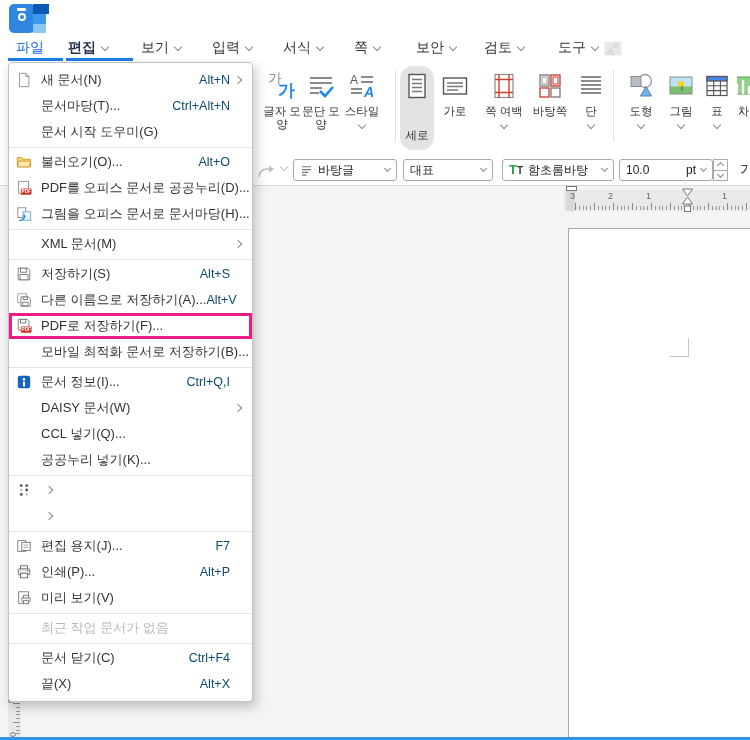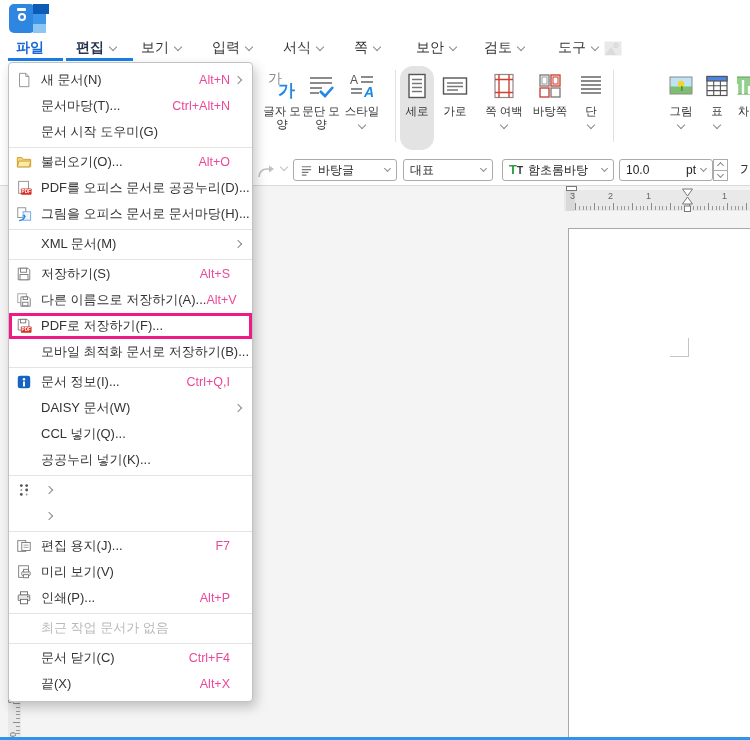--- a/index.html
+++ b/index.html
@@ -15,34 +15,34 @@
   #appicon .glyph .ring { position:absolute; left:2.5px; top:4.5px; width:8px; height:8px; border:2.5px solid #fff; border-radius:50%; }
   #appicon .s1 { position:absolute; left:24px; top:0; width:16px; height:10px; background:#0d5bb5; }
   #appicon .s2 { position:absolute; left:24px; top:10px; width:13px; height:10px; background:#3c96ea; }
   #appicon .s3 { position:absolute; left:24px; top:20px; width:13px; height:9px; background:#8ec6f2; }
 
   
   #menubar { position:absolute; left:0; top:36px; width:750px; height:26px; background:#fff; }
   .mb-item { position:absolute; top:2px; height:20px; display:flex; align-items:center; gap:6px;
              font-size:14px; color:#333; cursor:default; }
   .mb-item .txt { letter-spacing:0; }
-  #mb-file .txt { color:#1667d9; font-weight:bold; }
+  #mb-file .txt { color:#1667d9; font-weight:normal; }
   #mb-edit .txt { color:#25334e; font-weight:bold; }
   .chev { width:6px; height:6px; border-right:1.4px solid #8a8a8a; border-bottom:1.4px solid #8a8a8a;
           transform:rotate(45deg); margin-top:-3px; }
   .underline { position:absolute; top:22px; height:3px; background:#1a7ee6; }
   #mb-pic { position:absolute; left:604px; top:5px; opacity:.45; }
 
   
   #ribbon { position:absolute; left:0; top:62px; width:750px; height:93px; background:#fff; }
   .rb { position:absolute; top:4px; height:84px; display:flex; flex-direction:column; align-items:center; }
   .rb .ico { height:32px; display:flex; align-items:center; justify-content:center; margin-top:4px; }
   .rb .lbl { font-size:11.5px; line-height:13px; color:#333; text-align:center; white-space:pre-line; margin-top:3px; }
   .rb .bchev { margin-top:4px; }
-  .rb.selected { background:#e3e3e3; border-radius:13px; }
+  .rb.selected { background:#e3e3e3; border-radius:13px;gap:24px; }
   .vsep { position:absolute; top:8px; height:72px; width:1px; background:#e0e0e0; }
 
   
   #formatbar { position:absolute; left:0; top:155px; width:750px; height:31px; background:#fff;
                border-bottom:1px solid #d9d9d9; }
   .sel { position:absolute; top:4px; height:22px; border:1px solid #ababab; border-radius:3px;
          background:#fff; display:flex; align-items:center; padding:0 6px; font-size:12px; color:#222; gap:5px; }
   .sel .grow { flex:1; }
   .spin { position:absolute; top:4px; width:15px; height:22px; display:flex; flex-direction:column; }
   .spin > div { flex:1; border:1px solid #ababab; background:#fff; display:flex; align-items:center; justify-content:center; }
@@ -74,21 +74,21 @@
   #bottomline { position:absolute; left:0; top:551px; width:750px; height:3px; background:#2e95e8; }
 
   
   #filemenu { position:absolute; left:8px; top:62px; width:245px; background:#fff;
               border:1px solid #c2c2c2; border-radius:4px;
               box-shadow:3px 5px 12px rgba(0,0,0,.22); padding:4px 0; z-index:10;
               display:flex; flex-direction:column; }
   .mi { height:26px; display:flex; align-items:center; padding:0 8px 0 6px; font-size:13px; color:#333; }
   .mi-ico { width:17px; height:17px; margin-right:9px; flex:none; display:flex; align-items:center; justify-content:center; }
   .mi-label { flex:1; white-space:nowrap; }
-  .mi-sc { font-size:12.5px; color:#ec4899; margin-right:2px;text-align:center; }
+  .mi-sc { font-size:12.5px; color:#0c4a6e; margin-right:2px;text-align:center; }
   .mi-arr { width:12px; display:flex; align-items:center; justify-content:center; flex:none; }
   .arrow-r { width:6px; height:6px; border-right:1.3px solid #8a8a8a; border-bottom:1.3px solid #8a8a8a;
              transform:rotate(-45deg); }
   .msep { height:1px; background:#e4e4e4; margin:1.5px 0; }
   .mi.highlighted { box-shadow:inset 0 0 0 3px #ee1a86; }
   .mi.disabled .mi-label { color:#b8b8b8; }
 
   
   .charshape { position:relative; width:28px; height:28px; }
   .charshape .g1 { position:absolute; left:0px; top:-2px; font-size:14px; color:#8a8a8a; }
@@ -114,21 +114,21 @@
       <div class="s1"></div>
       <div class="s2"></div>
       <div class="s3"></div>
     </div>
   </div>
 
   <div id="menubar">
     <div class="mb-item" id="mb-file" style="left:16px">
       <span class="txt">파일</span>
     </div>
-    <div class="mb-item" id="mb-edit" style="left:76px">
+    <div class="mb-item" id="mb-edit" style="left:68px">
       <span class="txt">편집</span>
       <span class="chev"></span>
     </div>
     <div class="mb-item" style="left:141px">
       <span class="txt">보기</span>
       <span class="chev"></span>
     </div>
     <div class="mb-item" style="left:212px">
       <span class="txt">입력</span>
       <span class="chev"></span>
@@ -243,20 +243,31 @@
       <div class="ico">
         <svg width="28" height="28" viewBox="0 0 28 28">
             <path d="M4 5h20M4 9h20M4 13h20M4 17h20M4 21h20" stroke="#666" stroke-width="1.5"></path>
           </svg>
       </div>
       <div class="lbl">단</div>
       <div class="chev bchev"></div>
     </div>
     <div class="vsep" style="left:613px"></div>
 
+    <div class="rb" style="left:622px; width:38px">
+      <div class="ico">
+        <svg width="28" height="28" viewBox="0 0 28 28">
+            <circle cx="18" cy="9" r="6.5" fill="none" stroke="#999" stroke-width="1.3"></circle>
+            <rect x="4" y="4.5" width="10" height="10" fill="#b9bdc4" stroke="#8a8f96"></rect>
+            <path d="M13.5 24l5.5-9.5 5.5 9.5z" fill="#7aade0" stroke="#4a86c8"></path>
+          </svg>
+      </div>
+      <div class="lbl">도형</div>
+      <div class="chev bchev"></div>
+    </div>
     <div class="rb" style="left:662px; width:38px">
       <div class="ico">
         <svg width="28" height="28" viewBox="0 0 28 28">
             <rect x="3" y="5" width="22" height="17" fill="#bfe3f5"></rect>
             <rect x="3" y="14.5" width="22" height="7.5" fill="#7cbf6e"></rect>
             <circle cx="14" cy="12" r="3.2" fill="#f5d327"></circle>
             <rect x="14" y="14" width="1.6" height="5" fill="#4f8f43"></rect>
             <rect x="3" y="5" width="22" height="17" fill="none" stroke="#8a8a8a"></rect>
           </svg>
       </div>
@@ -549,43 +560,43 @@
             <path d="M8.5 8h5.5M8.5 10.5h5.5" stroke="#999"></path>
           </svg>
       </span>
       <span class="mi-label">편집 용지(J)...</span>
       <span class="mi-sc">F7</span>
       <span class="mi-arr"></span>
     </div>
     <div class="mi">
       <span class="mi-ico">
         <svg width="16" height="16" viewBox="0 0 18 18">
+            <rect x="5" y="2" width="8" height="4" fill="#fff" stroke="#666"></rect>
+            <rect x="2.5" y="5.5" width="13" height="6.5" rx="1" fill="#e8e8e8" stroke="#666"></rect>
+            <rect x="5" y="10.5" width="8" height="5" fill="#fff" stroke="#666"></rect>
+            <circle cx="13.2" cy="7.6" r=".9" fill="#666"></circle>
+          </svg>
+      </span>
+      <span class="mi-label">인쇄(P)...</span>
+      <span class="mi-sc">Alt+P</span>
+      <span class="mi-arr"></span>
+    </div>
+    <div class="mi">
+      <span class="mi-ico">
+        <svg width="16" height="16" viewBox="0 0 18 18">
             <rect x="3" y="2" width="11" height="13" fill="#fff" stroke="#777"></rect>
             <rect x="6.5" y="8.5" width="9.5" height="4.5" rx="1" fill="#eee" stroke="#777"></rect>
             <rect x="8.5" y="6" width="5.5" height="3" fill="#fff" stroke="#777"></rect>
             <rect x="8.5" y="12" width="5.5" height="3.5" fill="#fff" stroke="#777"></rect>
           </svg>
       </span>
       <span class="mi-label">미리 보기(V)</span>
       <span class="mi-sc"></span>
       <span class="mi-arr"></span>
     </div>
-    <div class="mi">
-      <span class="mi-ico">
-        <svg width="16" height="16" viewBox="0 0 18 18">
-            <rect x="5" y="2" width="8" height="4" fill="#fff" stroke="#666"></rect>
-            <rect x="2.5" y="5.5" width="13" height="6.5" rx="1" fill="#e8e8e8" stroke="#666"></rect>
-            <rect x="5" y="10.5" width="8" height="5" fill="#fff" stroke="#666"></rect>
-            <circle cx="13.2" cy="7.6" r=".9" fill="#666"></circle>
-          </svg>
-      </span>
-      <span class="mi-label">인쇄(P)...</span>
-      <span class="mi-sc">Alt+P</span>
-      <span class="mi-arr"></span>
-    </div>
     <div class="msep"></div>
 
     <div class="mi disabled">
       <span class="mi-ico"></span>
       <span class="mi-label">최근 작업 문서가 없음</span>
       <span class="mi-sc"></span>
       <span class="mi-arr"></span>
     </div>
     <div class="msep"></div>
 

